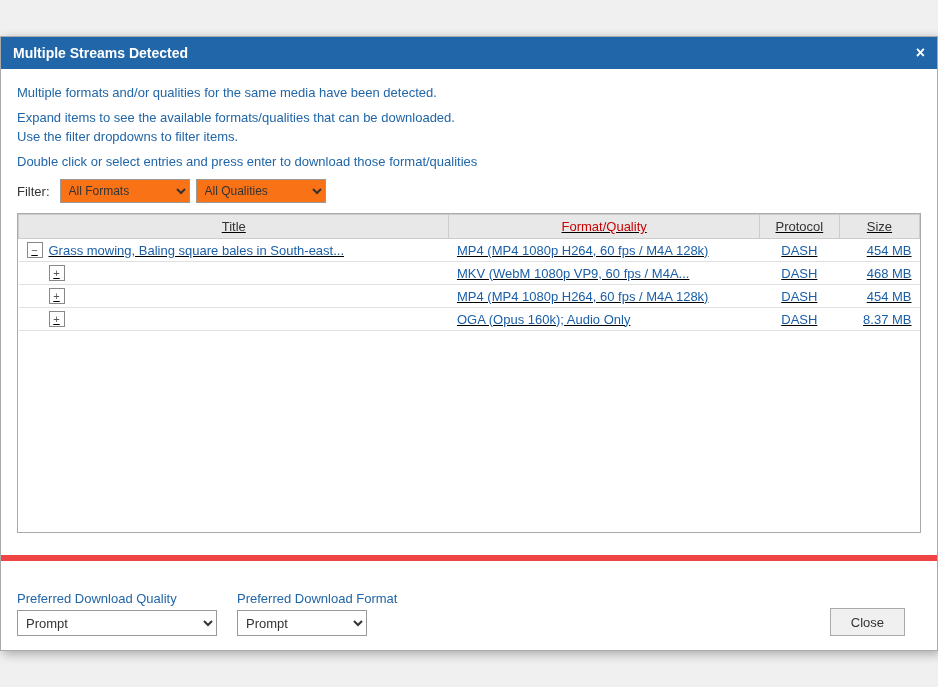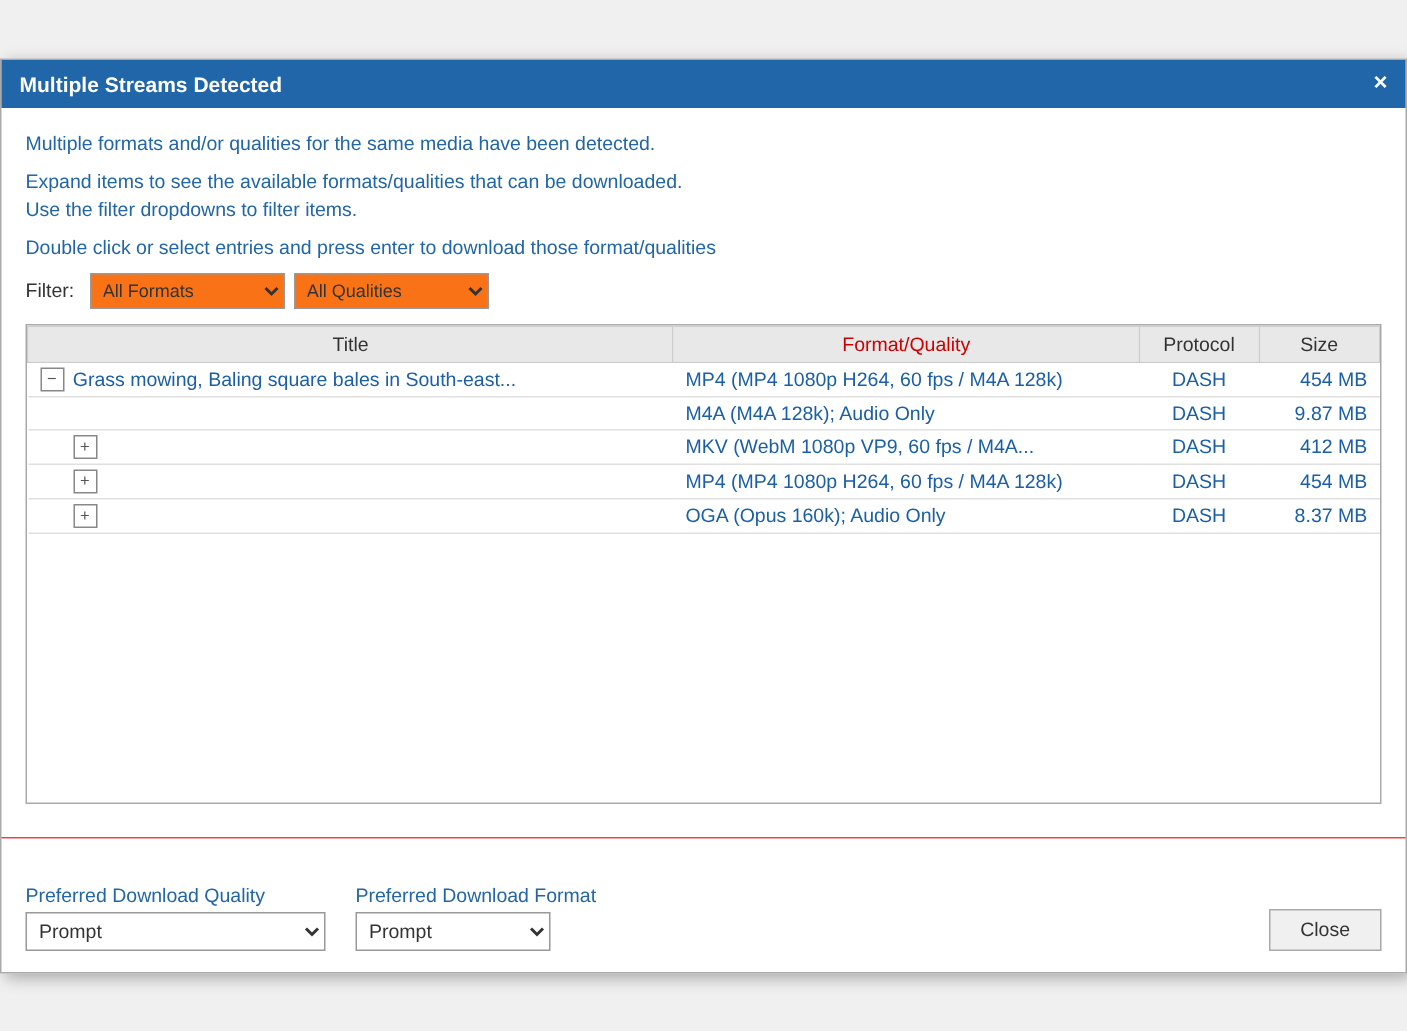--- a/index.html
+++ b/index.html
@@ -88,20 +88,21 @@
       margin-bottom: 12px;
       background: #fff;
       height: 320px;
       overflow-y: auto;
       overflow-x: auto;
     }
     table {
       width: 100%;
       border-collapse: collapse;
       table-layout: fixed;
+      text-decoration: underline;
     }
     thead th {
       background: #e8e8e8;
       border: 1px solid #ccc;
       padding: 4px 8px;
       text-align: center;
       font-weight: normal;
       color: #333;
       font-size: 13px;
       position: sticky;
@@ -145,22 +146,22 @@
     }
     .expand-icon-plus {
       color: #555;
     }
     .text-right { text-align: right; }
     .text-center { text-align: center; }
     .bottom-section {
       display: flex;
       align-items: flex-end;
       justify-content: space-between;
-      padding: 8px 16px 14px 16px;
-      border-top: 1px solid #ef4444;
+      padding: 8px 32px 14px 16px;
+      border-top: 6px solid #ef4444;
     }
     .bottom-left {
       display: flex;
       gap: 20px;
     }
     .pref-group {
       display: flex;
       flex-direction: column;
       gap: 4px;
     }
@@ -255,34 +256,28 @@
                 <div class="tree-cell">
                   <span class="expand-icon expand-icon-minus">−</span>
                   <span>Grass mowing, Baling square bales in South-east...</span>
                 </div>
               </td>
               <td>MP4 (MP4 1080p H264, 60 fps / M4A 128k)</td>
               <td class="text-center">DASH</td>
               <td class="text-right">454 MB</td>
             </tr>
             <tr style="cursor: default;">
-              <td></td>
-              <td>M4A (M4A 128k); Audio Only</td>
-              <td class="text-center">DASH</td>
-              <td class="text-right">9.87 MB</td>
-            </tr>
-            <tr style="cursor: default;">
               <td>
                 <div class="tree-cell" style="padding-left: 22px;">
                   <span class="expand-icon expand-icon-plus">+</span>
                 </div>
               </td>
               <td>MKV (WebM 1080p VP9, 60 fps / M4A...</td>
               <td class="text-center">DASH</td>
-              <td class="text-right">412 MB</td>
+              <td class="text-right">468 MB</td>
             </tr>
             <tr style="cursor: default;">
               <td>
                 <div class="tree-cell" style="padding-left: 22px;">
                   <span class="expand-icon expand-icon-plus">+</span>
                 </div>
               </td>
               <td>MP4 (MP4 1080p H264, 60 fps / M4A 128k)</td>
               <td class="text-center">DASH</td>
               <td class="text-right">454 MB</td>

